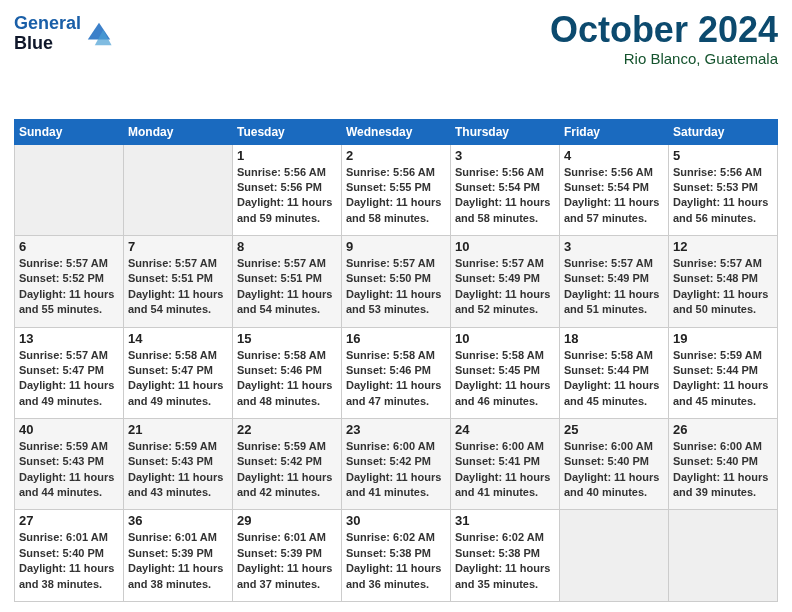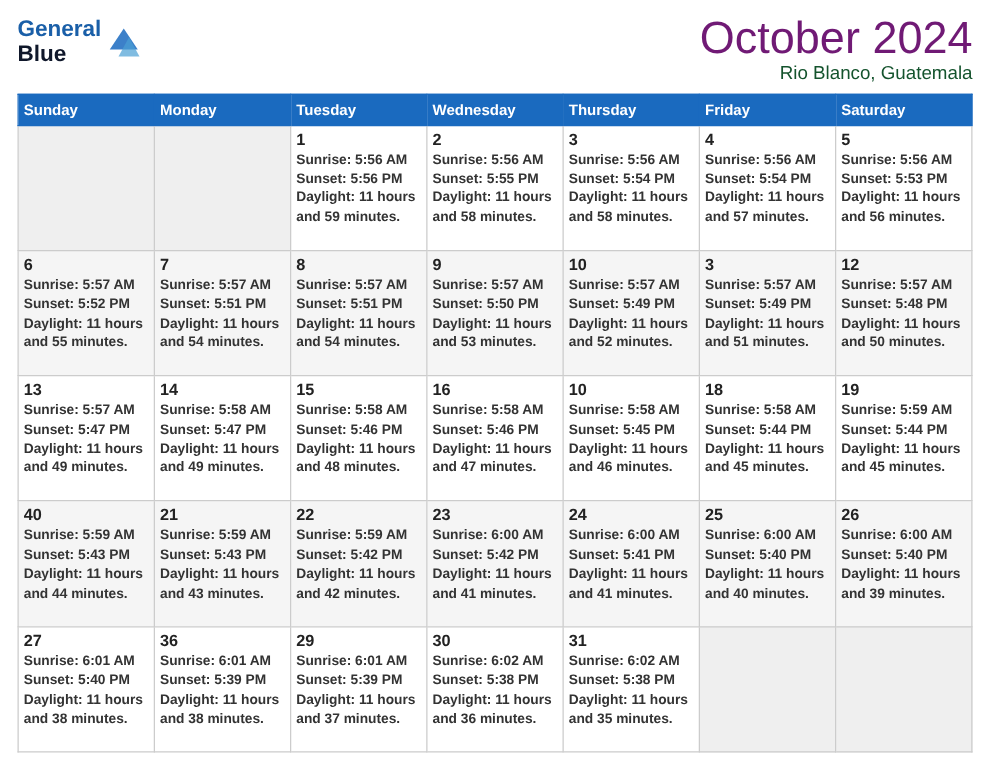--- a/index.html
+++ b/index.html
@@ -40,33 +40,34 @@
     .logo-icon {
       width: 28px;
       height: 28px;
       margin-left: 2px;
     }
     .title-block {
       text-align: right;
     }
     .month-title {
       font-size: 36px;
-      font-weight: normal;
-      color: #701a75;
+      font-weight: bold;
+      color: #0c4a6e;
       line-height: 1.1;
     }
     .location {
       font-size: 15px;
       color: #14532d;
     }
     .calendar-table {
       width: 100%;
       border-collapse: collapse;
       flex: 1;
       table-layout: fixed;
+      margin-top: 44px;
     }
     .calendar-table thead th {
       background: #1a6abf;
       color: #fff;
       font-size: 12px;
       font-weight: bold;
       padding: 5px 4px;
       text-align: left;
       border: 1px solid #1a6abf;
     }

